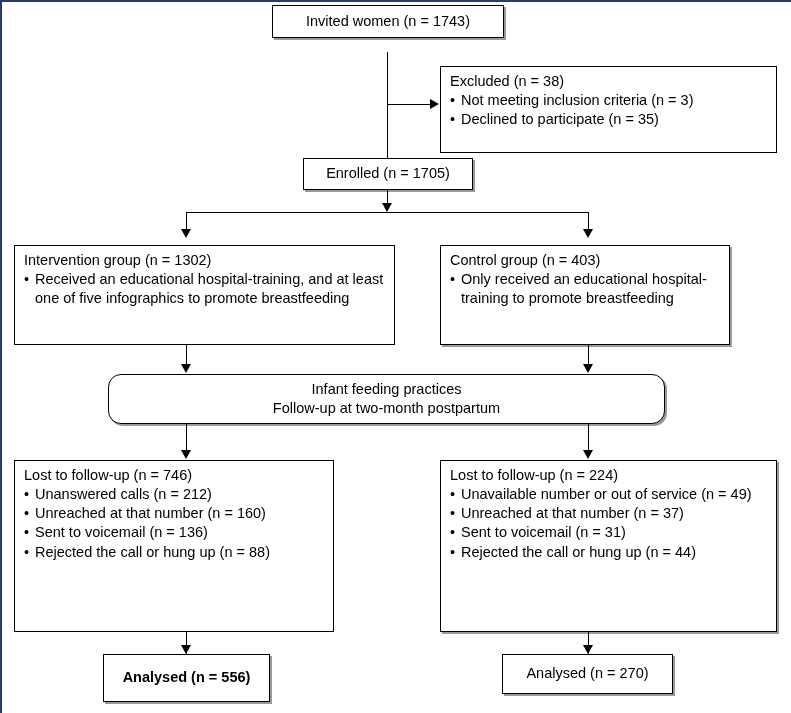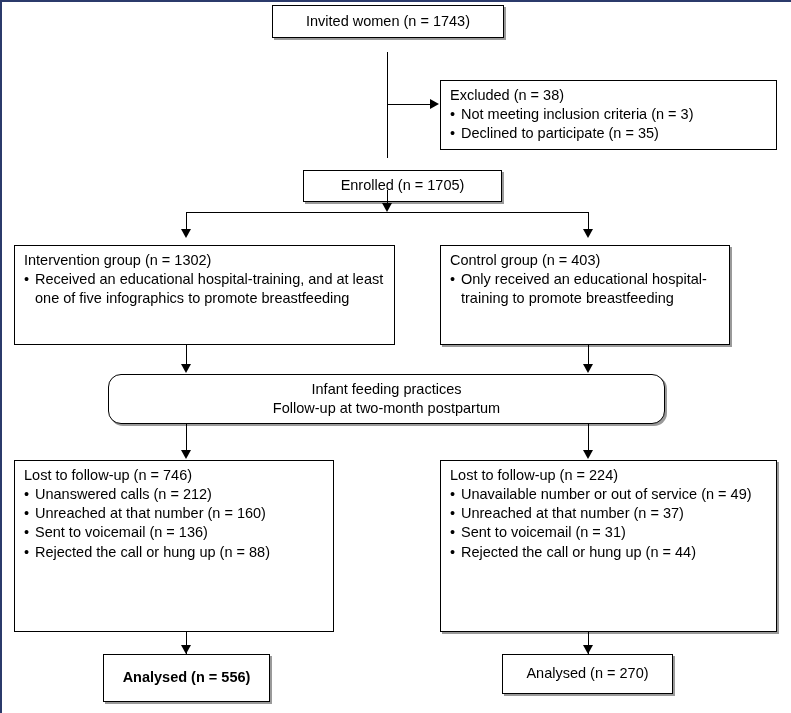--- a/index.html
+++ b/index.html
@@ -105,29 +105,29 @@
 
   <div class="node center shadow" style="left:272px; top:5px; width:232px; height:33px;">
     <span class="title">Invited women (n = 1743)</span>
   </div>
 
   <div class="vline" style="left:387px; top:52px; height:106px;"></div>
 
   <div class="hline" style="left:387px; top:104px; width:44px;"></div>
   <div class="arrow-right" style="left:430px; top:99px;"></div>
 
-  <div class="node" style="left:440px; top:80px; width:337px; height:70px;">
+  <div class="node" style="left:440px; top:66px; width:337px; height:87px;">
     <div class="title">Excluded (n = 38)</div>
     <ul class="bullets">
       <li>Not meeting inclusion criteria (n = 3)</li>
       <li>Declined to participate (n = 35)</li>
     </ul>
   </div>
 
-  <div class="node center shadow" style="left:303px; top:170px; width:199px; height:32px;">
+  <div class="node center shadow" style="left:303px; top:158px; width:170px; height:32px;">
     <span class="title">Enrolled (n = 1705)</span>
   </div>
 
   <div class="vline" style="left:387px; top:190px; height:17px;"></div>
   <div class="arrow-down" style="left:382px; top:203px;"></div>
 
   <div class="hline" style="left:186px; top:212px; width:403px;"></div>
   <div class="vline" style="left:186px; top:212px; height:20px;"></div>
   <div class="arrow-down" style="left:181px; top:229px;"></div>
   <div class="vline" style="left:588px; top:212px; height:20px;"></div>

